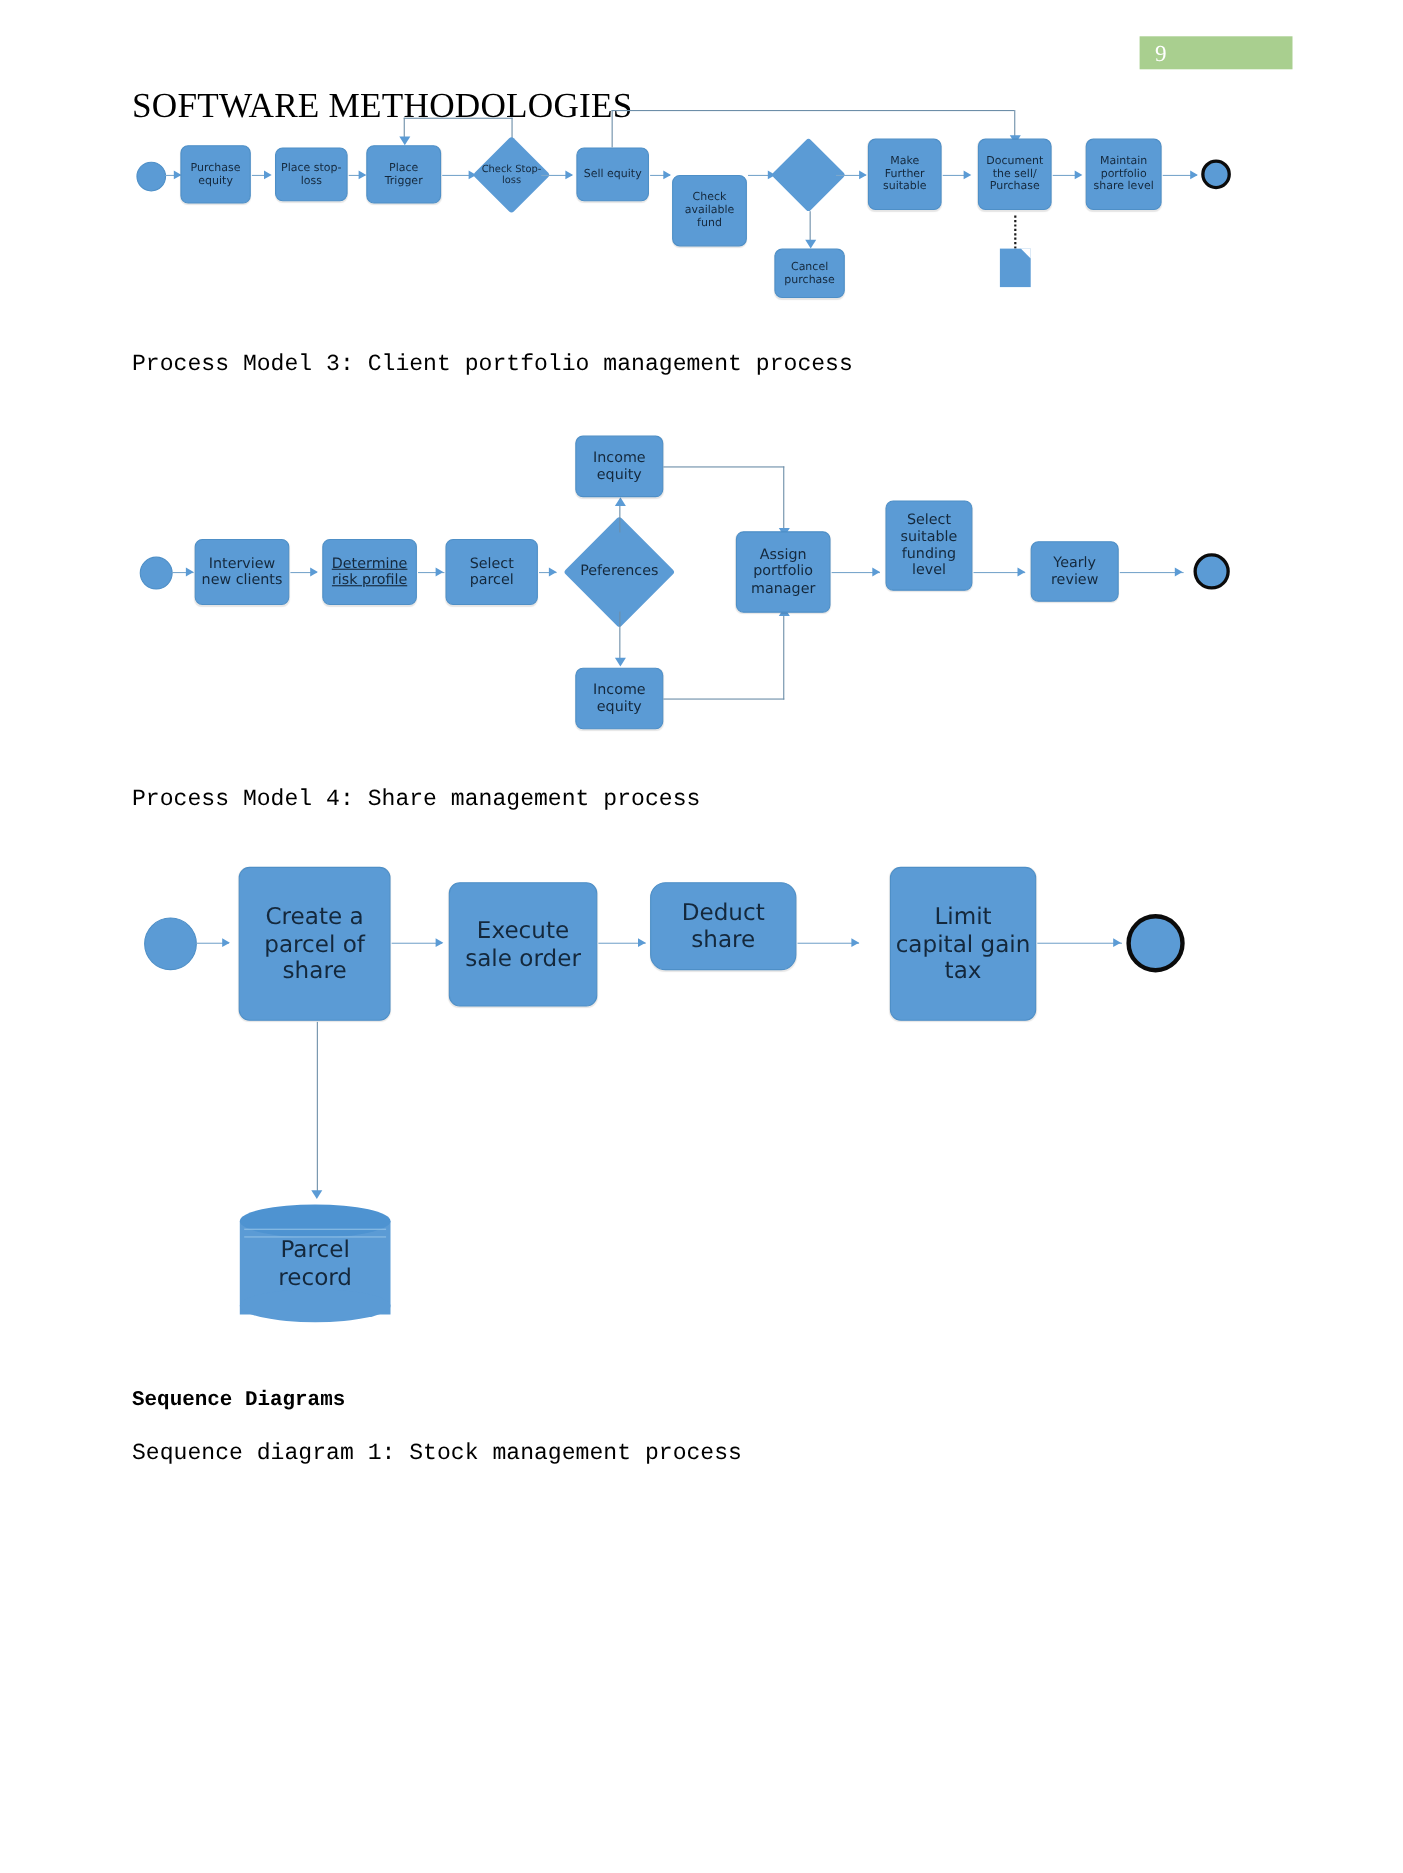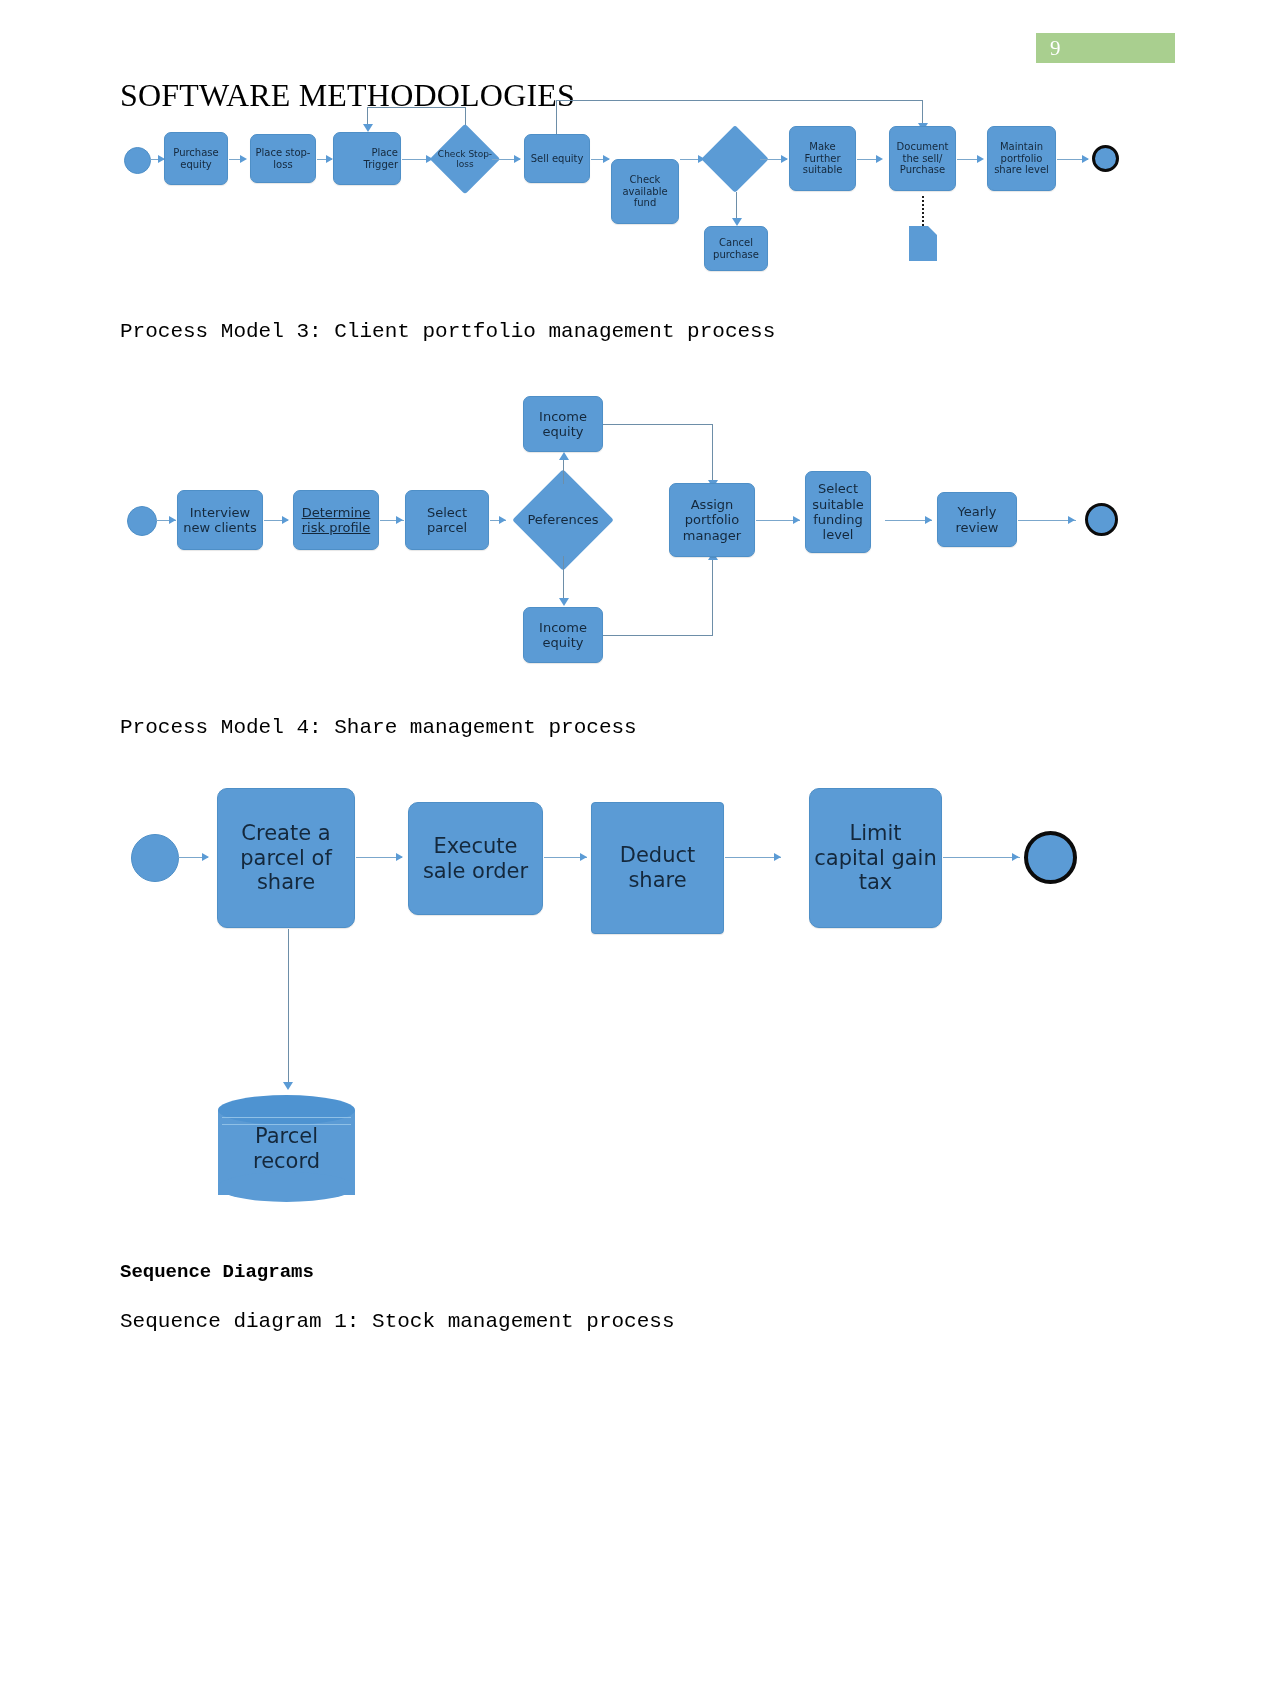--- a/index.html
+++ b/index.html
@@ -195,21 +195,21 @@
   </div>
   <div class="ln h" style="left:229px; top:159px; width:16px;"></div>
   <div class="arrowR" style="left:240px; top:155px;"></div>
 
   <div class="node" style="left:250px; top:134px; width:66px; height:49px; font-size:10px;">
     <span>Place stop-loss</span>
   </div>
   <div class="ln h" style="left:317px; top:159px; width:15px;"></div>
   <div class="arrowR" style="left:326px; top:155px;"></div>
 
-  <div class="node" style="left:333px; top:132px; width:68px; height:53px; font-size:10px;text-align:right;">
+  <div class="node" style="left:333px; top:132px; width:68px; height:53px; font-size:10px;">
     <span>Place Trigger</span>
   </div>
 
   <div class="ln v dark" style="left:465px; top:107px; height:25px;"></div>
   <div class="ln h dark" style="left:367px; top:107px; width:99px;"></div>
   <div class="ln v dark" style="left:367px; top:107px; height:18px;"></div>
   <div class="arrowD" style="left:363px; top:124px;"></div>
 
   <div class="ln h" style="left:402px; top:159px; width:30px;"></div>
   <div class="arrowR" style="left:426px; top:155px;"></div>
@@ -326,21 +326,21 @@
   <div class="ln h dark" style="left:603px; top:635px; width:110px;"></div>
   <div class="ln v dark" style="left:712px; top:558px; height:78px;"></div>
   <div class="arrowU" style="left:708px; top:552px;"></div>
 
   <div class="node" style="left:669px; top:483px; width:86px; height:74px; font-size:13px;">
     <span>Assign portfolio manager</span>
   </div>
   <div class="ln h" style="left:756px; top:520px; width:44px;"></div>
   <div class="arrowR" style="left:793px; top:516px;"></div>
 
-  <div class="node" style="left:805px; top:471px; width:66px; height:82px; font-size:13px;">
+  <div class="node" style="left:805px; top:455px; width:79px; height:82px; font-size:13px;">
     <span>Select suitable funding level</span>
   </div>
   <div class="ln h" style="left:885px; top:520px; width:47px;"></div>
   <div class="arrowR" style="left:925px; top:516px;"></div>
 
   <div class="node" style="left:937px; top:492px; width:80px; height:55px; font-size:13px;">
     <span>Yearly review</span>
   </div>
   <div class="ln h" style="left:1018px; top:520px; width:58px;"></div>
   <div class="arrowR" style="left:1068px; top:516px;"></div>
@@ -361,21 +361,21 @@
   </div>
   <div class="ln h" style="left:356px; top:857px; width:46px;"></div>
   <div class="arrowR" style="left:396px; top:853px;"></div>
 
   <div class="node" style="left:408px; top:802px; width:135px; height:113px; font-size:21px; border-radius:10px;">
     <span>Execute sale order</span>
   </div>
   <div class="ln h" style="left:544px; top:857px; width:43px;"></div>
   <div class="arrowR" style="left:580px; top:853px;"></div>
 
-  <div class="node" style="left:591px; top:802px; width:133px; height:132px; font-size:21px; border-radius:4px;">
+  <div class="node" style="left:591px; top:802px; width:133px; height:80px; font-size:21px; border-radius:14px;">
     <span>Deduct share</span>
   </div>
   <div class="ln h" style="left:725px; top:857px; width:56px;"></div>
   <div class="arrowR" style="left:774px; top:853px;"></div>
 
   <div class="node" style="left:809px; top:788px; width:133px; height:140px; font-size:21px; border-radius:10px;">
     <span>Limit capital gain tax</span>
   </div>
   <div class="ln h" style="left:943px; top:857px; width:77px;"></div>
   <div class="arrowR" style="left:1012px; top:853px;"></div>

